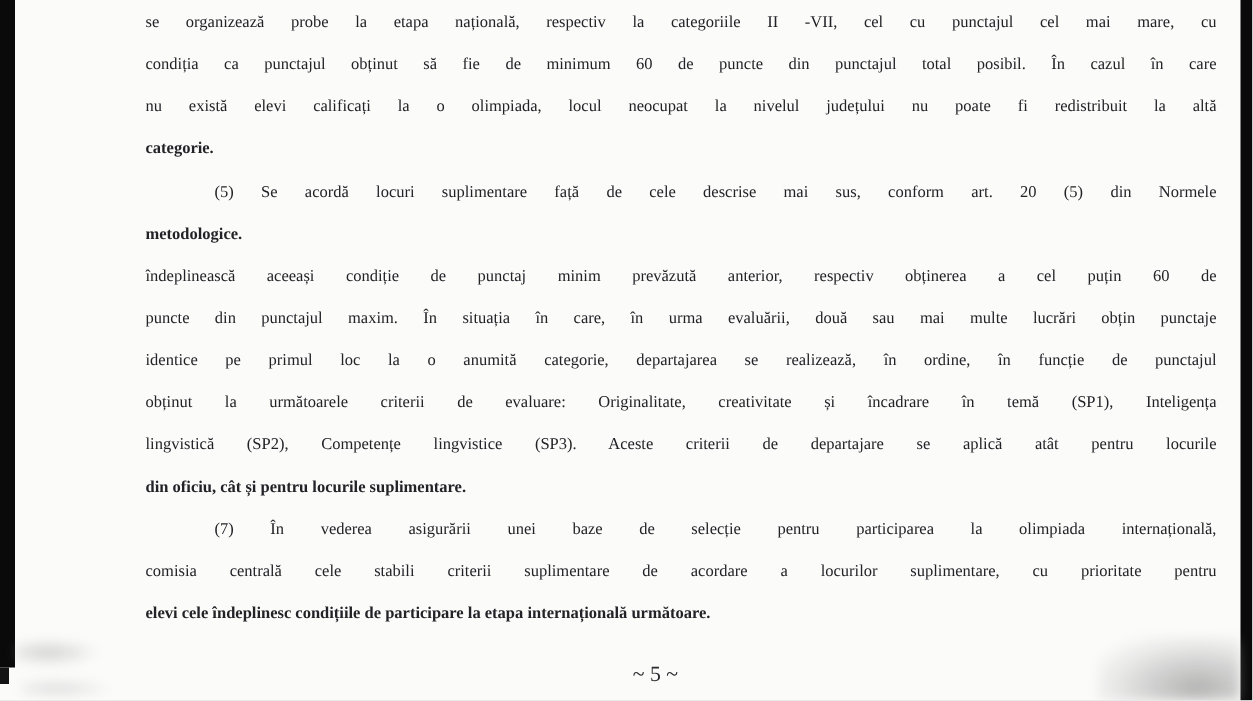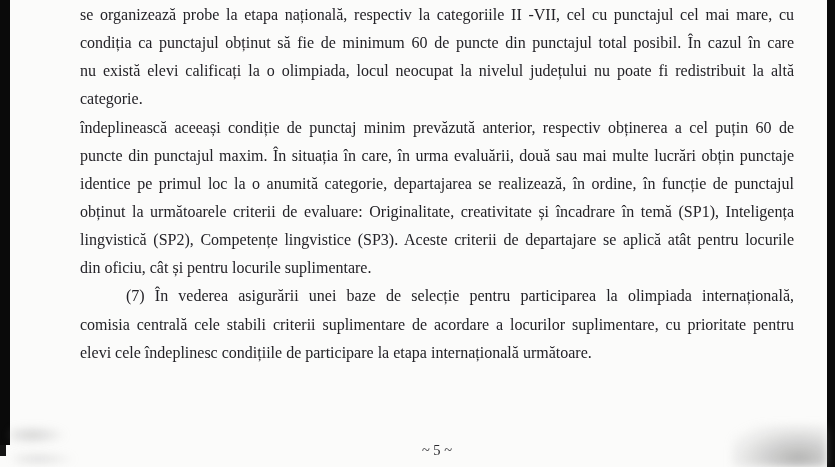--- a/index.html
+++ b/index.html
@@ -17,28 +17,28 @@
   .bar-right{position:absolute;right:0;top:0;width:8px;height:467px;background:#0a0a0a;}
   .smudge{position:absolute;pointer-events:none;filter:blur(4px);}
   .smudge-br{right:8px;bottom:0;width:95px;height:42px;
     background:radial-gradient(ellipse at 70% 80%, rgba(120,120,120,.55), rgba(180,180,180,.25) 60%, rgba(251,251,250,0) 85%);}
   .smudge-bl1{left:10px;bottom:24px;width:55px;height:16px;
     background:radial-gradient(ellipse at 40% 50%, rgba(150,150,150,.45), rgba(251,251,250,0) 75%);}
   .smudge-bl2{left:14px;bottom:2px;width:60px;height:12px;
     background:radial-gradient(ellipse at 40% 50%, rgba(170,170,170,.4), rgba(251,251,250,0) 75%);}
   
   .text-block{
-    position:absolute;left:80px;top:1px;width:714px;
-    font-size:16px;line-height:28.15px;
+    position:absolute;left:97px;top:1px;width:714px;
+    font-size:11px;line-height:28.15px;
   }
   .line{
     height:28.15px;overflow:hidden;
     text-align:justify;text-align-last:justify;
   }
-  .line.last{text-align:left;text-align-last:left;}
+  .line.last{text-align:left;text-align-last:left;font-weight:bold;}
   .line.ind{padding-left:46px;}
   .page-num{
     position:absolute;left:80px;top:442px;width:714px;
     text-align:center;font-size:14.5px;color:#2a2a2e;
   }
 </style>
 </head>
 <body>
 
 <div class="page">
@@ -52,20 +52,24 @@
 
   <div class="text-block">
 
     <div class="para">
       <div class="line">se organizează probe la etapa națională, respectiv la categoriile II -VII, cel cu punctajul cel mai mare, cu</div>
       <div class="line">condiția ca punctajul obținut să fie de minimum 60 de puncte din punctajul total posibil. În cazul în care</div>
       <div class="line">nu există elevi calificați la o olimpiada, locul neocupat la nivelul județului nu poate fi redistribuit la altă</div>
       <div class="line last">categorie.</div>
     </div>
 
+    <div class="para">
+      <div class="line ind">(5) Se acordă locuri suplimentare față de cele descrise mai sus, conform art. 20 (5) din Normele</div>
+      <div class="line last">metodologice.</div>
+    </div>
 
     <div class="para">
       <div class="line">îndeplinească aceeași condiție de punctaj minim prevăzută anterior, respectiv obținerea a cel puțin 60 de</div>
       <div class="line">puncte din punctajul maxim. În situația în care, în urma evaluării, două sau mai multe lucrări obțin punctaje</div>
       <div class="line">identice pe primul loc la o anumită categorie, departajarea se realizează, în ordine, în funcție de punctajul</div>
       <div class="line">obținut la următoarele criterii de evaluare: Originalitate, creativitate și încadrare în temă (SP1), Inteligența</div>
       <div class="line">lingvistică (SP2), Competențe lingvistice (SP3). Aceste criterii de departajare se aplică atât pentru locurile</div>
       <div class="line last">din oficiu, cât și pentru locurile suplimentare.</div>
     </div>
 

